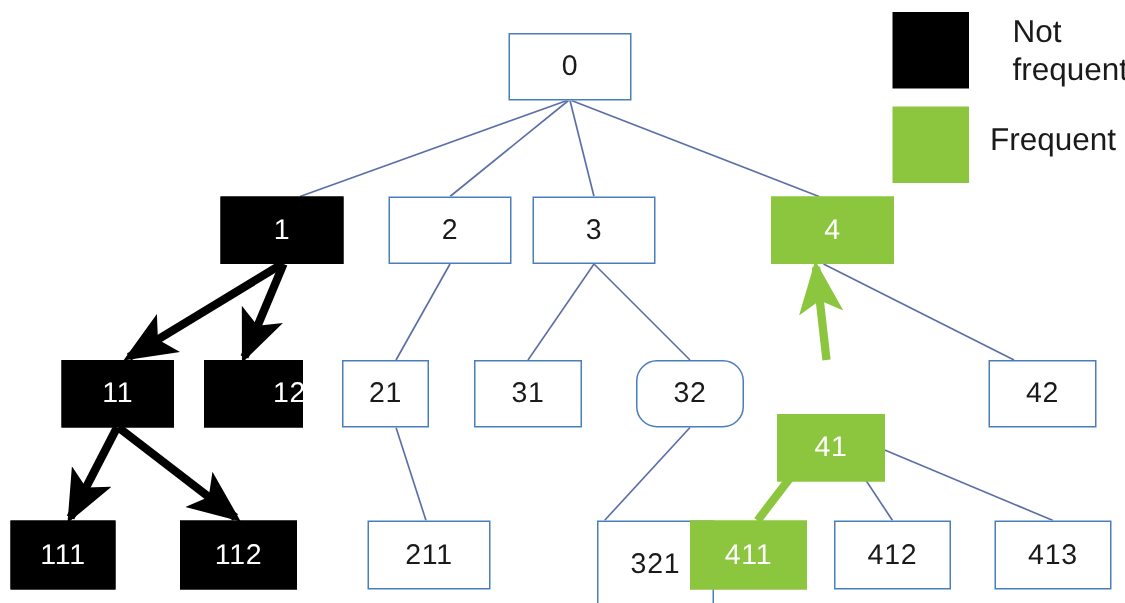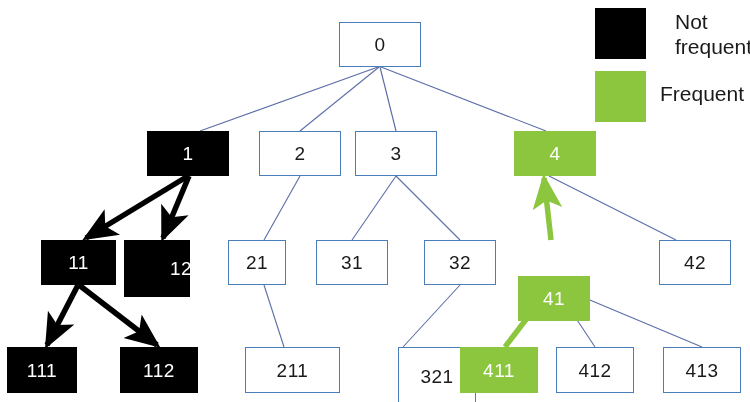--- a/index.html
+++ b/index.html
@@ -123,46 +123,46 @@
   <div class="node plain" style="left:355px;top:131px;width:82px;height:45px;">
     <span>3</span>
   </div>
   <div class="node green" style="left:514px;top:131px;width:82px;height:45px;">
     <span>4</span>
   </div>
 
   <div class="node black" style="left:41px;top:240px;width:75px;height:45px;">
     <span>11</span>
   </div>
-  <div class="node black" style="left:124px;top:240px;width:66px;height:57px;padding-left:48px;">
+  <div class="node black" style="left:136px;top:240px;width:66px;height:45px;padding-left:48px;">
     <span>12</span>
   </div>
   <div class="node plain" style="left:228px;top:240px;width:58px;height:45px;">
     <span>21</span>
   </div>
   <div class="node plain" style="left:316px;top:240px;width:72px;height:45px;">
     <span>31</span>
   </div>
-  <div class="node plain" style="left:424px;top:240px;width:72px;height:45px;">
+  <div class="node plain" style="left:424px;top:240px;width:72px;height:45px;border-radius:14px;">
     <span>32</span>
   </div>
   <div class="node green" style="left:518px;top:240px;width:72px;height:45px;margin-top:36px;">
     <span>41</span>
   </div>
   <div class="node plain" style="left:659px;top:240px;width:72px;height:45px;">
     <span>42</span>
   </div>
 
   <div class="node black" style="left:7px;top:347px;width:70px;height:46px;">
     <span>111</span>
   </div>
   <div class="node black" style="left:120px;top:347px;width:78px;height:46px;">
     <span>112</span>
   </div>
-  <div class="node plain" style="left:245px;top:347px;width:95px;height:46px;">
+  <div class="node plain" style="left:245px;top:347px;width:82px;height:46px;">
     <span>211</span>
   </div>
   <div class="node plain" style="left:364px;top:347px;width:78px;height:58px;margin-left:34px;">
     <span>321</span>
   </div>
   <div class="node green" style="left:460px;top:347px;width:78px;height:46px;">
     <span>411</span>
   </div>
   <div class="node plain" style="left:556px;top:347px;width:78px;height:46px;">
     <span>412</span>

